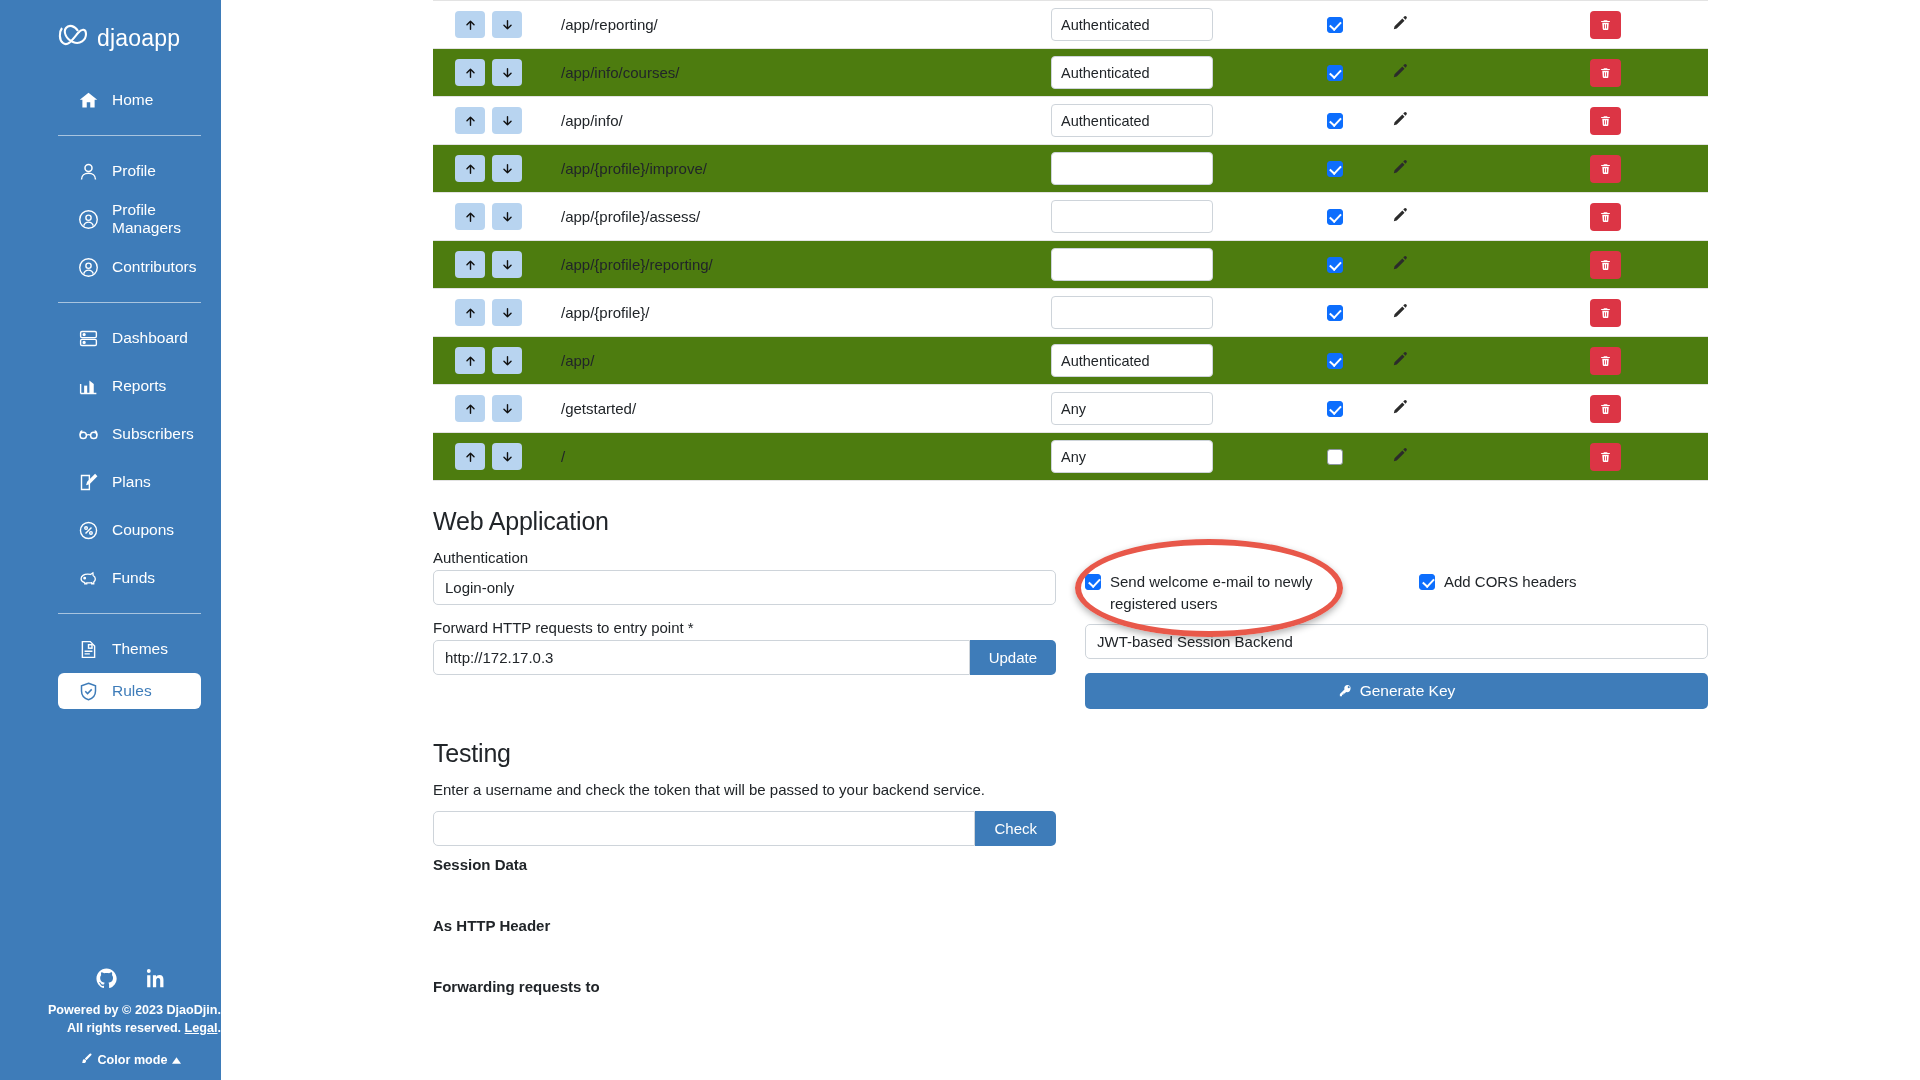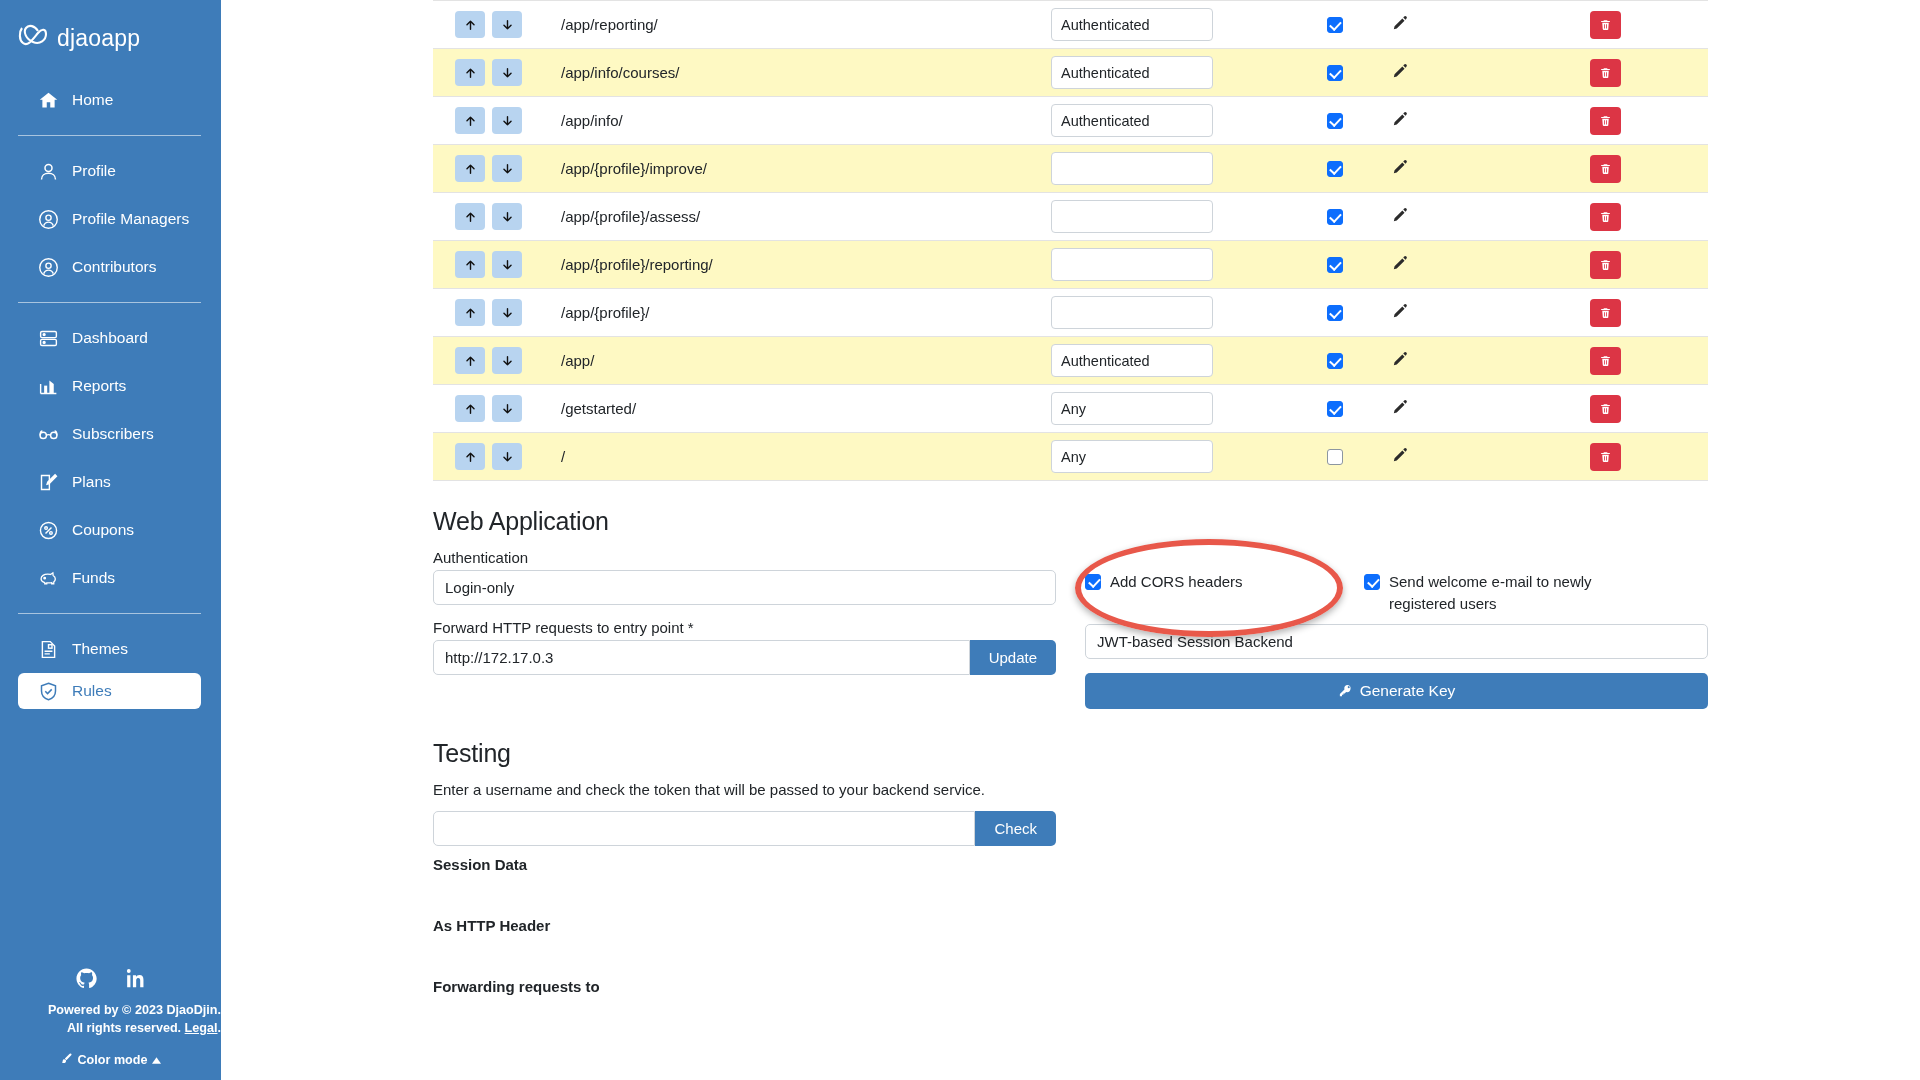--- a/index.html
+++ b/index.html
@@ -11,21 +11,21 @@
     font-family: "Liberation Sans", sans-serif;
     color: #212529;
   }
 
   
   #sidebar {
     position: absolute; left: 0; top: 0;
     width: 221px; height: 1080px;
     background: #3e7cb9;
     color: #ffffff;
-    display: flex; flex-direction: column;
+    display: flex; flex-direction: column; padding-left: 40px;
   }
   .brand {
     display: flex; align-items: center; gap: 9px;
     padding: 20px 0 0 18px;
     height: 56px;
   }
   .brand-name {
     font-size: 23px; font-weight: 400; letter-spacing: .2px; color: #fff;
   }
   .nav-area { margin-top: 20px; flex: 0 0 auto; }
@@ -83,21 +83,21 @@
     position: relative;
     margin: 0 auto;
     width: 1275px;
     padding-top: 0;
   }
 
   
   table.rules { width: 1275px; border-collapse: collapse; table-layout: fixed; }
   table.rules tr { height: 48px; }
   table.rules tr.odd { background: #ffffff; }
-  table.rules tr.even { background: #fef9c3; }
+  table.rules tr.even { background: #4d7c0f; }
   table.rules td {
     border-top: 1px solid #e3e3e3;
     border-bottom: 1px solid #e3e3e3;
     padding: 0;
     vertical-align: middle;
   }
   .col-move  { width: 128px; padding-left: 22px !important; }
   .col-path  { width: 490px; }
   .col-rule  { width: 226px; }
   .col-check { width: 115px; text-align: center; }
@@ -760,27 +760,27 @@
           <span class="fld-label">Forward HTTP requests to entry point *</span>
           <div class="input-group">
             <input class="txt-input" value="http://172.17.0.3" style="">
             <button class="ig-btn">Update</button>
           </div>
         </div>
       </div>
 
       <div class="colR">
         <div style="display:flex; gap:44px; padding-top:22px;">
+          <div class="chk-row" style="width:290px">
+            <input type="checkbox" class="cbx" id="welcome-cb" checked="" style="">
+            <label for="welcome-cb">Send welcome e-mail to newly registered users</label>
+          </div>
           <div class="chk-row" style="width:235px">
             <input type="checkbox" class="cbx" id="cors-cb" checked="" style="">
             <label for="cors-cb">Add CORS headers</label>
-          </div>
-          <div class="chk-row" style="width:290px">
-            <input type="checkbox" class="cbx" id="welcome-cb" checked="" style="">
-            <label for="welcome-cb">Send welcome e-mail to newly registered users</label>
           </div>
         </div>
         <div style="margin-top:9px">
           <input class="txt-input" value="JWT-based Session Backend" style="">
         </div>
         <div style="margin-top:14px">
           <button class="btn-wide">
             <span>
               <svg viewBox="0 0 24 24">
                   <path d="M15.5 3a5.5 5.5 0 00-5.2 7.3L3 17.6V21h3.4v-2.2h2.2v-2.2h2.2l2.1-2.1A5.5 5.5 0 1015.5 3zm1.6 5.2a1.6 1.6 0 11.1-3.2 1.6 1.6 0 01-.1 3.2z"></path>

